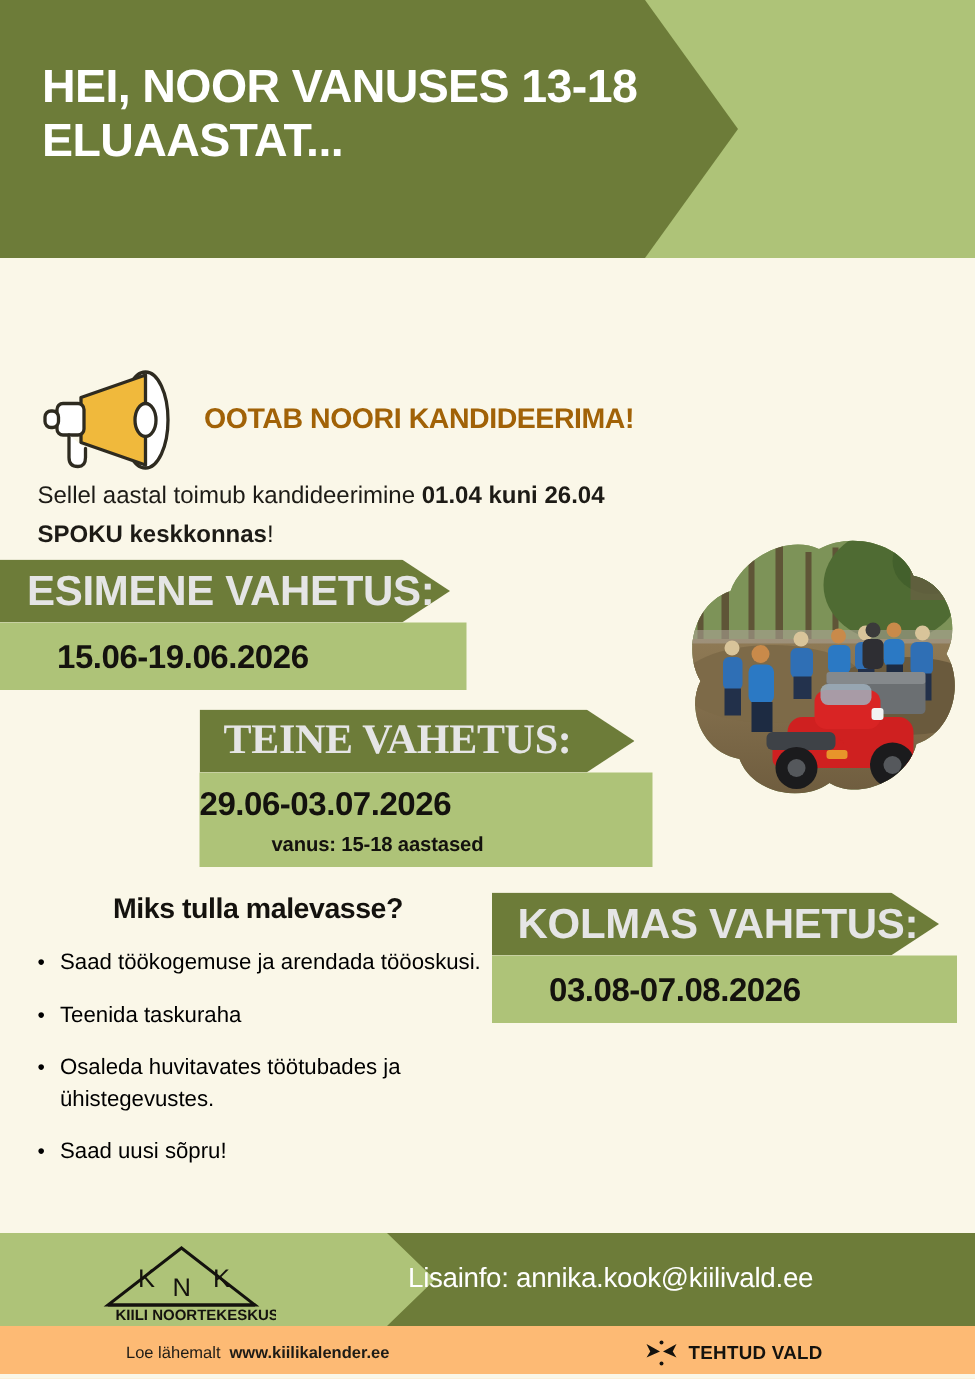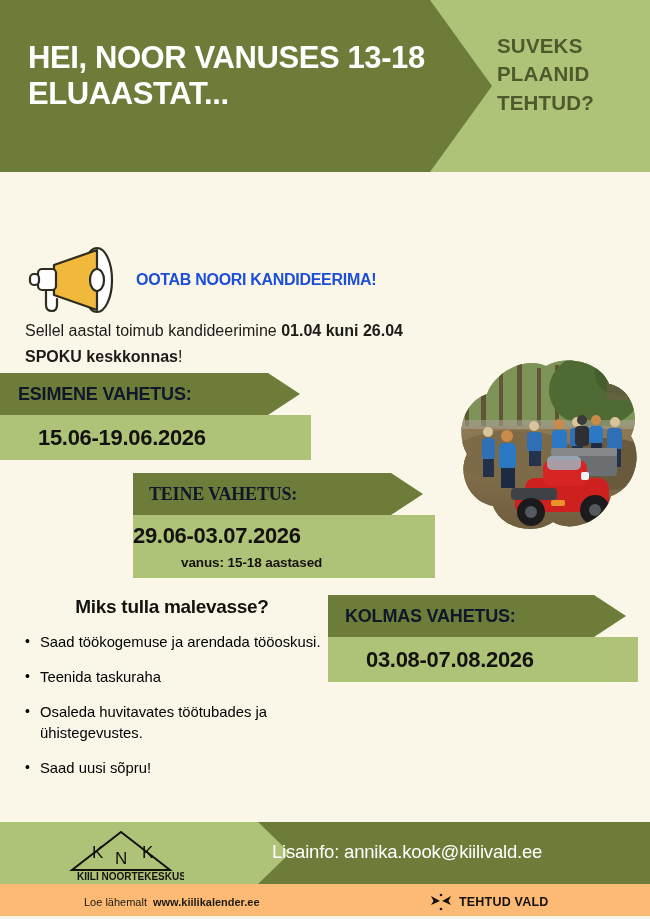--- a/index.html
+++ b/index.html
@@ -76,23 +76,23 @@
   
   .mega-row {
     position: absolute;
     left: 24px; top: 243px;
     display: flex;
     align-items: center;
     gap: 8px;
   }
   .megaphone-icon { width: 104px; height: 74px; flex: 0 0 auto; }
   .mega-text {
-    font-size: 16px;
-    font-weight: 900;
-    color: #1d4ed8;
+    font-size: 19px;
+    font-weight: 900;
+    color: #a16207;
     letter-spacing: -0.3px;
     white-space: nowrap;
   }
 
   
   .intro {
     position: absolute;
     left: 25px; top: 318px;
     width: 420px;
     font-size: 16px;
@@ -110,22 +110,22 @@
   .photo-blob svg { display: block; }
 
   
   .shift { position: absolute; }
   .shift-label {
     position: relative;
     height: 42px;
     background: #6d7c39;
     display: flex;
     align-items: center;
-    color: #0f172a;
-    font-size: 18px;
+    color: #e5e5e5;
+    font-size: 28px;
     font-weight: 900;
     letter-spacing: -0.2px;
     white-space: nowrap;
   }
   .shift-dates {
     background: #aec378;
     display: flex;
     flex-direction: column;
     justify-content: center;
     color: #14120e;
@@ -276,21 +276,20 @@
   }
 </style>
 </head>
 <body>
 
 <div class="poster">
 
   <div class="header">
     <div class="header-chevron"></div>
     <div class="header-headline">HEI, NOOR VANUSES 13-18 ELUAASTAT...</div>
-    <div class="header-sub">SUVEKS PLAANID TEHTUD?</div>
   </div>
 
 
   <div class="mega-row">
     <span class="megaphone-icon">
       <svg viewBox="0 0 104 74" width="104" height="74">
         <ellipse cx="73" cy="37" rx="15" ry="32" fill="#ffffff" stroke="#2e2b20" stroke-width="2.2"></ellipse>
         <path d="M73 7 L30 22 L30 52 L73 67 Z" fill="#f0b93c" stroke="#2e2b20" stroke-width="2.2" stroke-linejoin="round"></path>
         <ellipse cx="73" cy="37" rx="7" ry="11" fill="#ffffff" stroke="#2e2b20" stroke-width="2.2"></ellipse>
         <rect x="14" y="26" width="18" height="21" rx="4" fill="#ffffff" stroke="#2e2b20" stroke-width="2.2"></rect>

